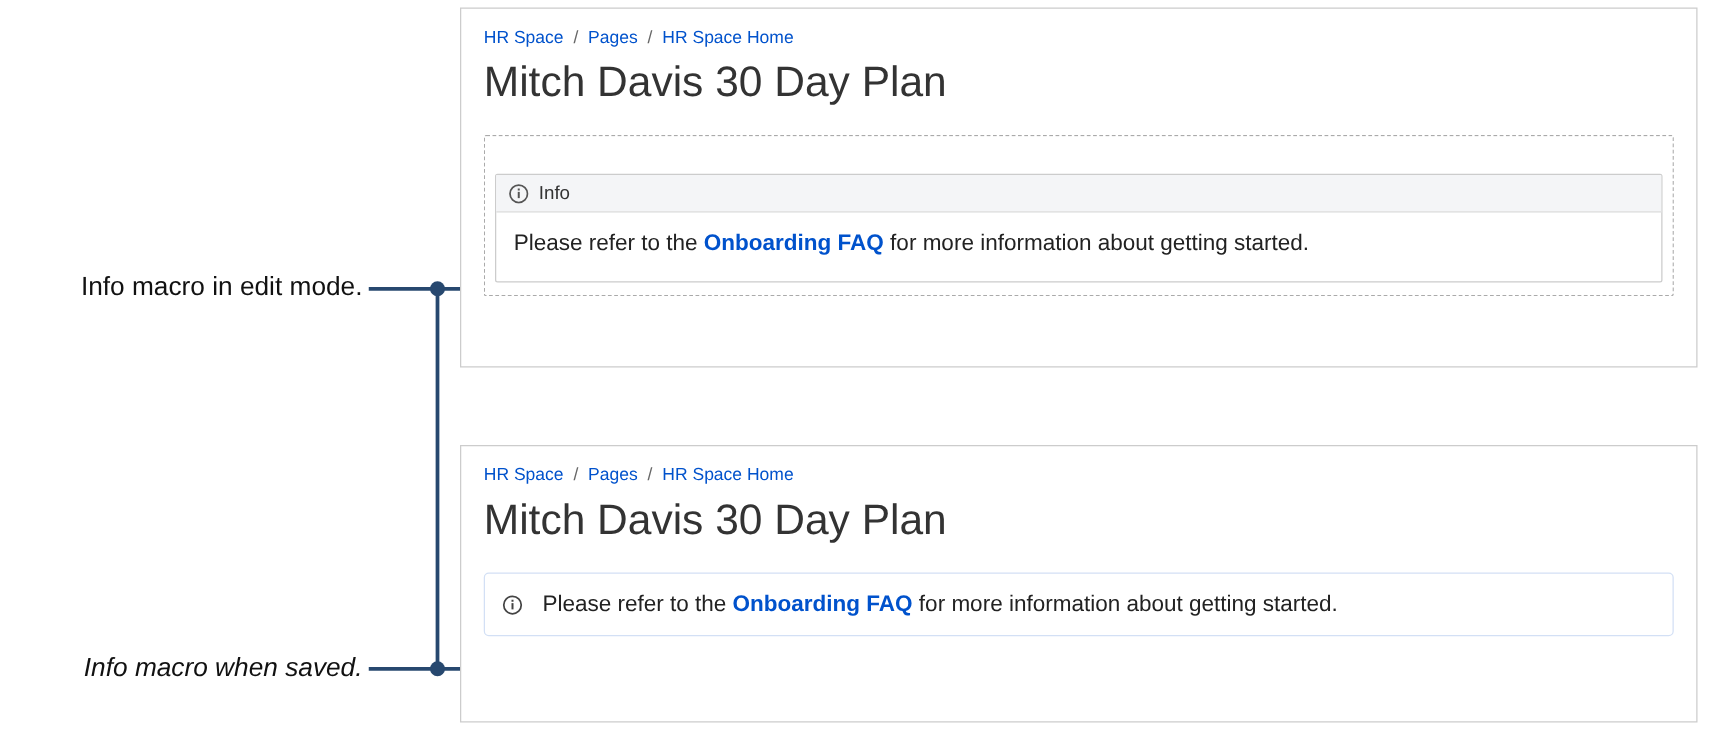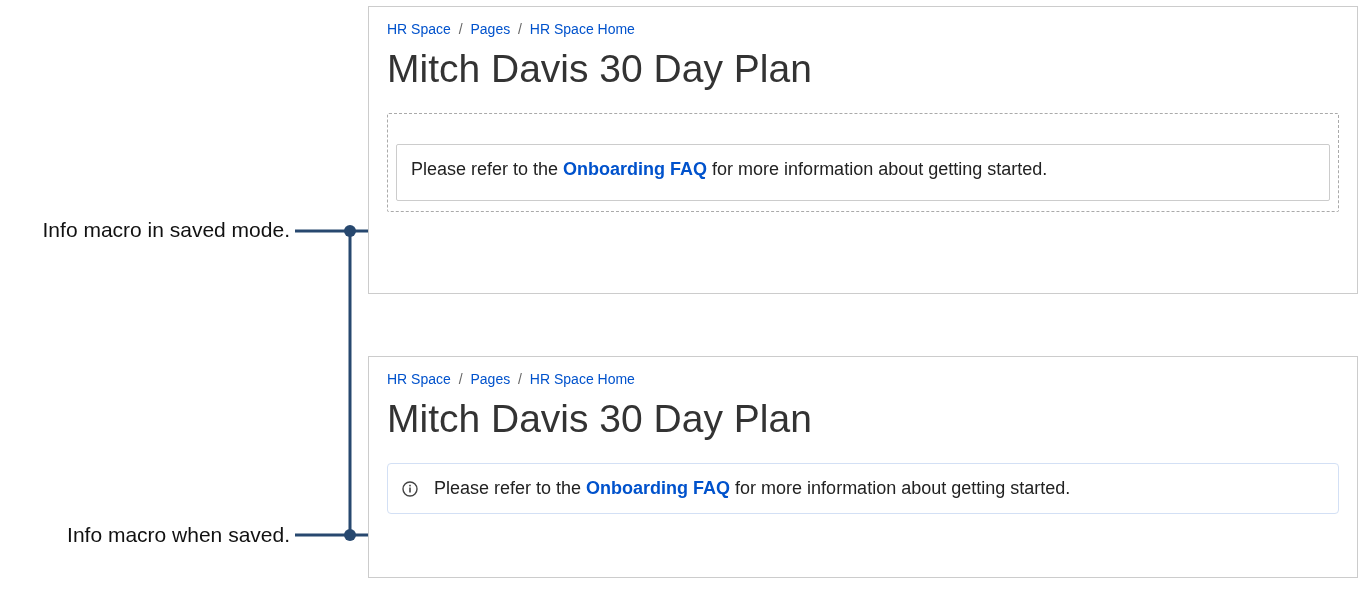--- a/index.html
+++ b/index.html
@@ -14,21 +14,21 @@
   }
 
   
   .annotation {
     position: absolute;
     font-size: 21px;
     color: #111;
     text-align: right;
   }
   .annotation-1 { top: 218px; left: 10px; width: 280px; }
-  .annotation-2 { top: 523px; left: 10px; width: 280px; }
+  .annotation-2 { top: 523px; left: 10px; width: 280px; font-style: italic; }
 
   
   .connector {
     position: absolute;
     pointer-events: none;
   }
   .connector svg { overflow: visible; }
 
   
   .panel {
@@ -49,21 +49,21 @@
     margin-bottom: 10px;
   }
   .breadcrumb a {
     color: #0052cc;
     text-decoration: none;
   }
   .breadcrumb .sep { color: #666; margin: 0 4px; }
 
   
   .page-title {
-    font-size: 39px;
+    font-size: 34px;
     font-weight: 500;
     color: #333;
     margin-bottom: 22px;
   }
 
   
   .macro-editor {
     border: 1px dashed #aaa;
     border-radius: 2px;
     padding: 30px 8px 10px 8px;
@@ -112,21 +112,21 @@
     width: 16px;
     height: 16px;
     flex: 0 0 16px;
     display: inline-block;
   }
   .info-icon svg { width: 100%; height: 100%; display: block; }
 </style>
 </head>
 <body>
 
-<div class="annotation annotation-1">Info macro in saved mode.</div>
+<div class="annotation annotation-1">Info macro in edit mode.</div>
 <div class="annotation annotation-2">Info macro when saved.</div>
 
 <div class="connector" style="left:295px; top:228px; width:90px; height:310px;">
   <svg width="90" height="310">
 
     <line x1="55" y1="3" x2="55" y2="307" stroke="#27486f" stroke-width="3"></line>
 
     <line x1="55" y1="3" x2="90" y2="3" stroke="#27486f" stroke-width="3"></line>
 
     <line x1="55" y1="307" x2="90" y2="307" stroke="#27486f" stroke-width="3"></line>
@@ -145,20 +145,30 @@
     <a href="#">HR Space</a>
     <span class="sep">/</span>
     <a href="#">Pages</a>
     <span class="sep">/</span>
     <a href="#">HR Space Home</a>
   </div>
   <h1 class="page-title">Mitch Davis 30 Day Plan</h1>
 
   <div class="macro-editor">
     <div class="macro-frame">
+      <div class="macro-header">
+        <span class="info-icon">
+          <svg viewBox="0 0 16 16">
+              <circle cx="8" cy="8" r="7" fill="none" stroke="#555" stroke-width="1.4"></circle>
+              <rect x="7.2" y="6.5" width="1.6" height="5" fill="#555"></rect>
+              <rect x="7.2" y="3.8" width="1.6" height="1.6" fill="#555"></rect>
+            </svg>
+        </span>
+        <span>Info</span>
+      </div>
       <div class="macro-body">
         <span>Please refer to the </span><a href="#">Onboarding FAQ</a><span> for more information about getting started.</span>
       </div>
     </div>
   </div>
 </div>
 
 <div class="panel panel-saved">
   <div class="breadcrumb">
     <a href="#">HR Space</a>

